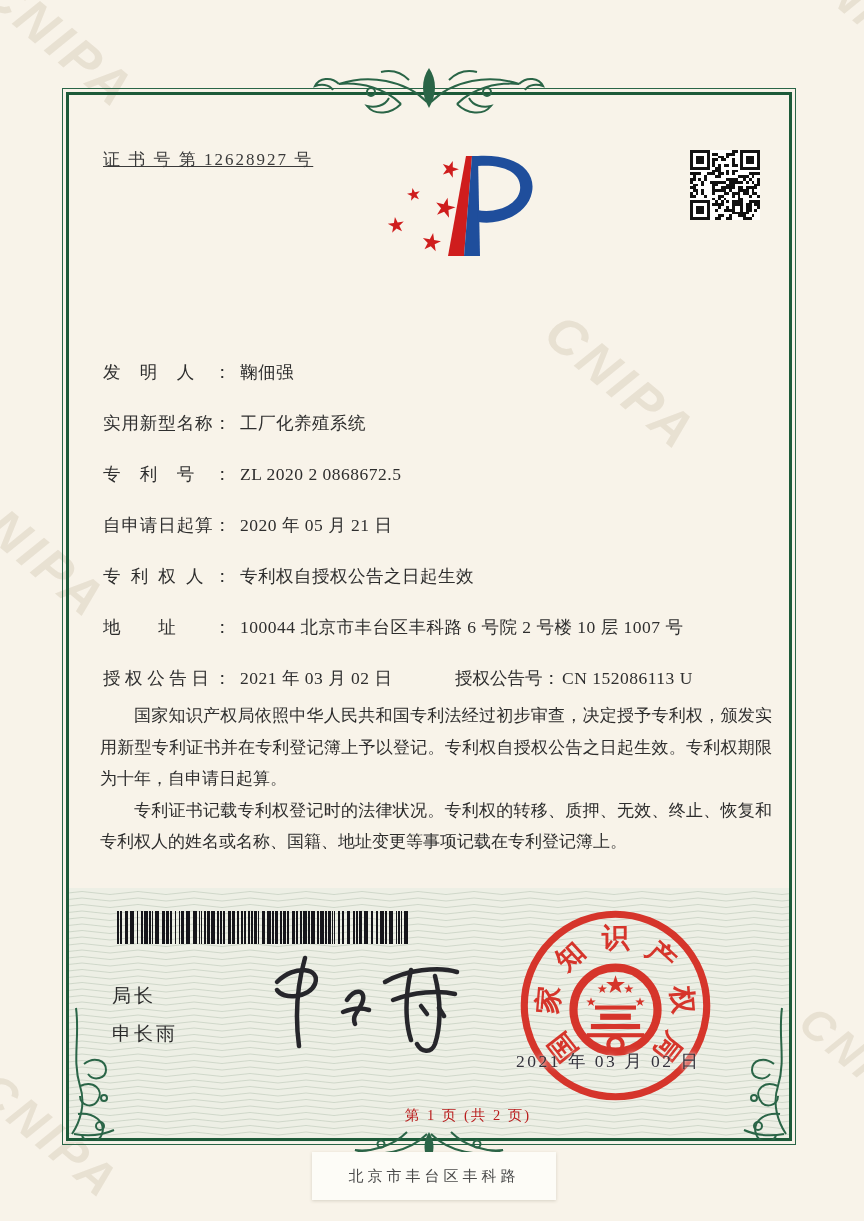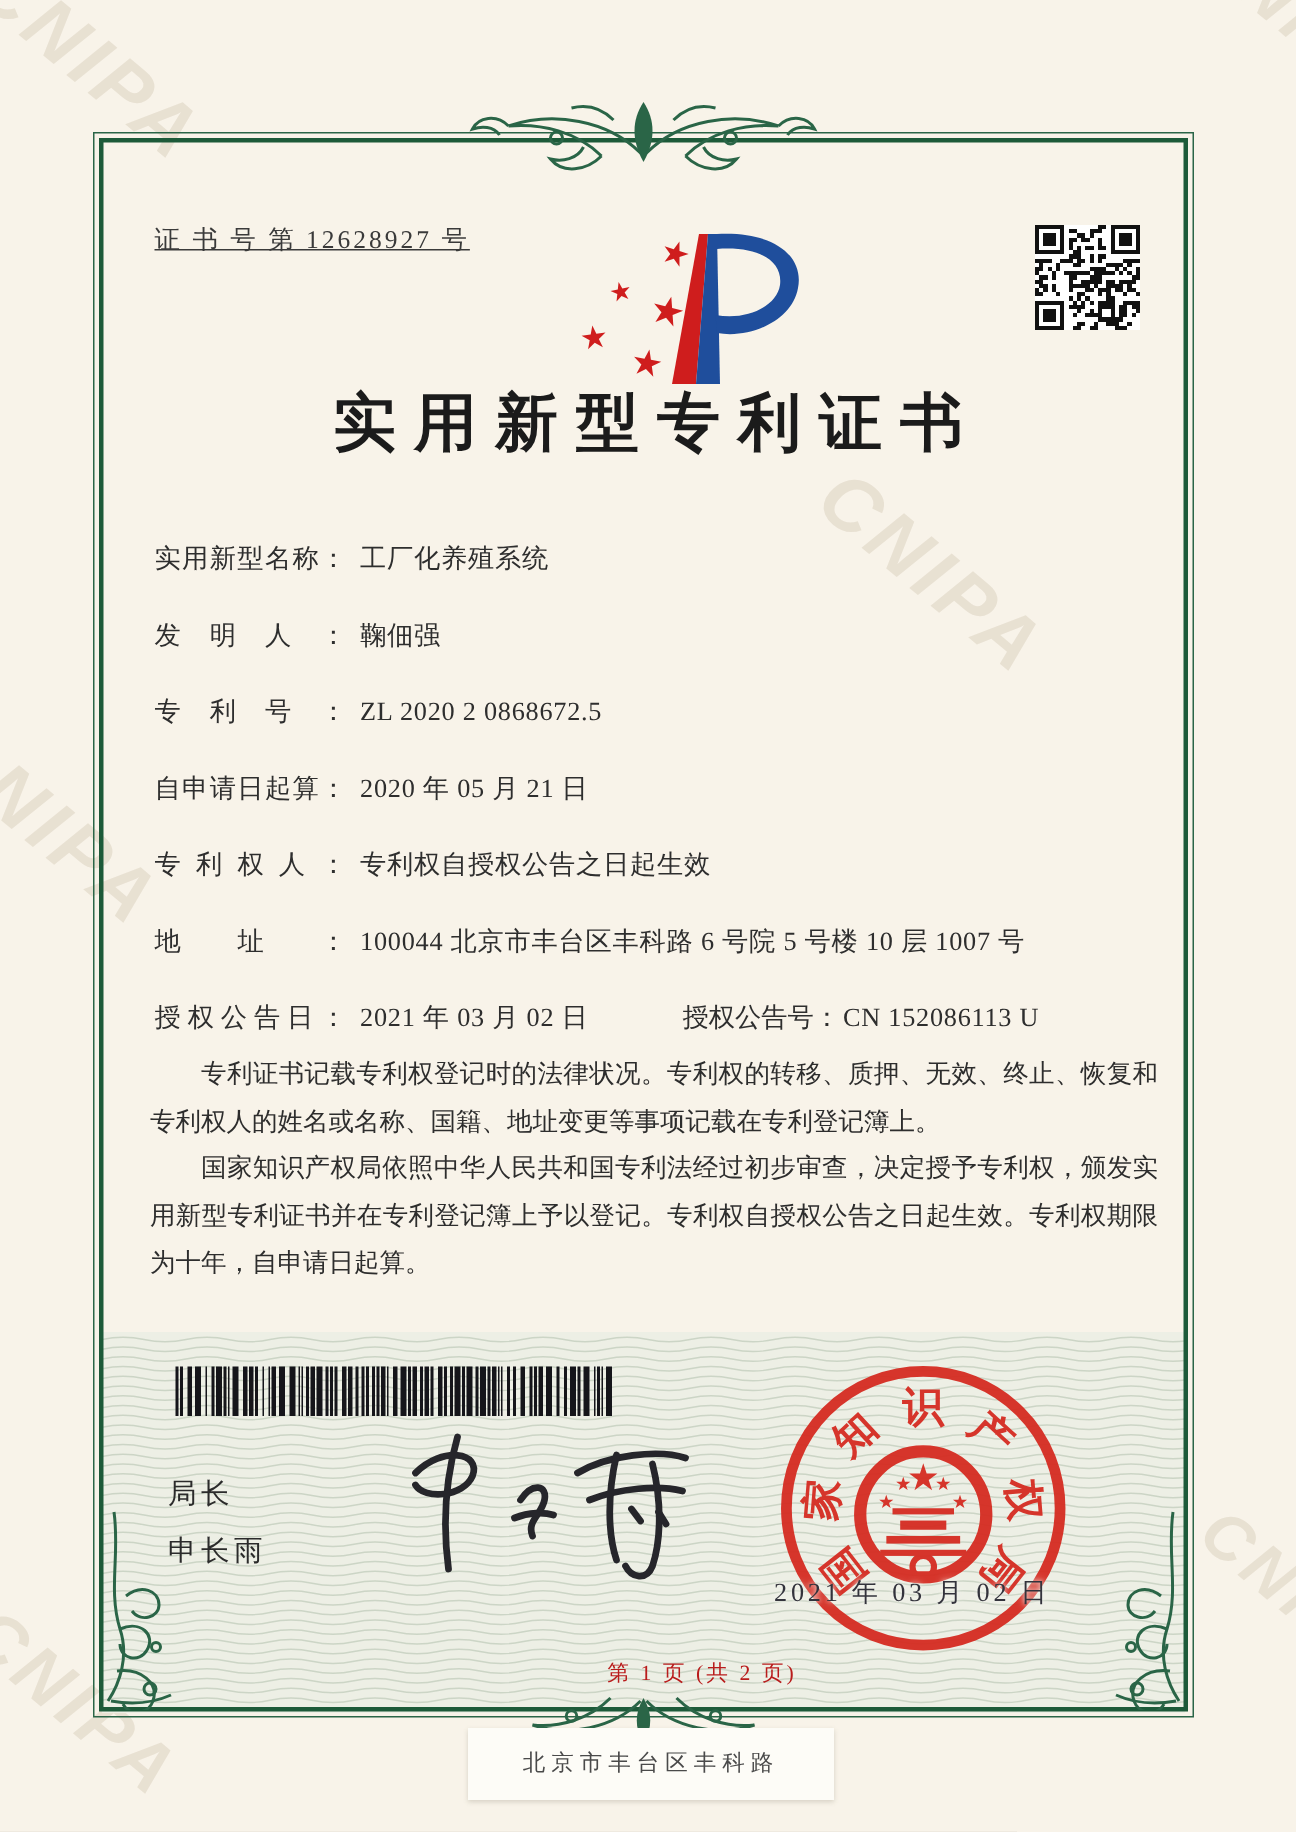--- a/index.html
+++ b/index.html
@@ -414,49 +414,48 @@
       <rect x="22" y="23" width="1" height="1" fill="#111"></rect>
       <rect x="9" y="24" width="1" height="1" fill="#111"></rect>
       <rect x="10" y="24" width="1" height="1" fill="#111"></rect>
       <rect x="13" y="24" width="1" height="1" fill="#111"></rect>
       <rect x="14" y="24" width="1" height="1" fill="#111"></rect>
       <rect x="19" y="24" width="1" height="1" fill="#111"></rect>
       <rect x="20" y="24" width="1" height="1" fill="#111"></rect>
       <rect x="21" y="24" width="1" height="1" fill="#111"></rect>
     </svg>
 
-  <div class="abs title">实用新型专利证书</div>
 
   <div class="abs fields">
     <div class="field-row">
+      <span class="f-label">发明人：</span><span class="f-value">鞠佃强</span>
+    </div>
+    <div class="field-row">
       <span class="f-label">实用新型名称：</span><span class="f-value">工厂化养殖系统</span>
     </div>
     <div class="field-row">
-      <span class="f-label">发明人：</span><span class="f-value">鞠佃强</span>
-    </div>
-    <div class="field-row">
       <span class="f-label">专利号：</span><span class="f-value">ZL 2020 2 0868672.5</span>
     </div>
     <div class="field-row">
       <span class="f-label">自申请日起算：</span><span class="f-value">2020 年 05 月 21 日</span>
     </div>
     <div class="field-row">
       <span class="f-label">专利权人：</span><span class="f-value">专利权自授权公告之日起生效</span>
     </div>
     <div class="field-row">
-      <span class="f-label">地址：</span><span class="f-value">100044 北京市丰台区丰科路 6 号院 5 号楼 10 层 1007 号</span>
+      <span class="f-label">地址：</span><span class="f-value">100044 北京市丰台区丰科路 6 号院 2 号楼 10 层 1007 号</span>
     </div>
     <div class="field-row">
       <span class="f-label">授权公告日：</span><span class="f-value date-w">2021 年 03 月 02 日</span><span class="f-label2">授权公告号：</span><span class="f-value" style="margin-left:2px;">CN 152086113 U</span>
     </div>
   </div>
 
   <div class="abs paras">
+    <p>国家知识产权局依照中华人民共和国专利法经过初步审查，决定授予专利权，颁发实用新型专利证书并在专利登记簿上予以登记。专利权自授权公告之日起生效。专利权期限为十年，自申请日起算。</p>
     <p>专利证书记载专利权登记时的法律状况。专利权的转移、质押、无效、终止、恢复和专利权人的姓名或名称、国籍、地址变更等事项记载在专利登记簿上。</p>
-    <p>国家知识产权局依照中华人民共和国专利法经过初步审查，决定授予专利权，颁发实用新型专利证书并在专利登记簿上予以登记。专利权自授权公告之日起生效。专利权期限为十年，自申请日起算。</p>
   </div>
 
   <div id="barcode" class="abs barcode"><span style="width: 2px;"></span><span class="gap" style="width: 1px;"></span><span style="width: 2px;"></span><span class="gap" style="width: 3px;"></span><span style="width: 3px;"></span><span class="gap" style="width: 2px;"></span><span style="width: 4px;"></span><span class="gap" style="width: 3px;"></span><span style="width: 1px;"></span><span class="gap" style="width: 3px;"></span><span style="width: 2px;"></span><span class="gap" style="width: 1px;"></span><span style="width: 4px;"></span><span class="gap" style="width: 1px;"></span><span style="width: 2px;"></span><span class="gap" style="width: 1px;"></span><span style="width: 1px;"></span><span class="gap" style="width: 2px;"></span><span style="width: 4px;"></span><span class="gap" style="width: 3px;"></span><span style="width: 3px;"></span><span class="gap" style="width: 1px;"></span><span style="width: 3px;"></span><span class="gap" style="width: 1px;"></span><span style="width: 2px;"></span><span class="gap" style="width: 3px;"></span><span style="width: 1px;"></span><span class="gap" style="width: 3px;"></span><span style="width: 1px;"></span><span class="gap" style="width: 1px;"></span><span style="width: 3px;"></span><span class="gap" style="width: 2px;"></span><span style="width: 4px;"></span><span class="gap" style="width: 3px;"></span><span style="width: 4px;"></span><span class="gap" style="width: 2px;"></span><span style="width: 1px;"></span><span class="gap" style="width: 1px;"></span><span style="width: 1px;"></span><span class="gap" style="width: 2px;"></span><span style="width: 2px;"></span><span class="gap" style="width: 1px;"></span><span style="width: 3px;"></span><span class="gap" style="width: 1px;"></span><span style="width: 4px;"></span><span class="gap" style="width: 2px;"></span><span style="width: 2px;"></span><span class="gap" style="width: 1px;"></span><span style="width: 2px;"></span><span class="gap" style="width: 1px;"></span><span style="width: 2px;"></span><span class="gap" style="width: 3px;"></span><span style="width: 3px;"></span><span class="gap" style="width: 1px;"></span><span style="width: 3px;"></span><span class="gap" style="width: 2px;"></span><span style="width: 2px;"></span><span class="gap" style="width: 2px;"></span><span style="width: 2px;"></span><span class="gap" style="width: 1px;"></span><span style="width: 2px;"></span><span class="gap" style="width: 2px;"></span><span style="width: 2px;"></span><span class="gap" style="width: 1px;"></span><span style="width: 2px;"></span><span class="gap" style="width: 1px;"></span><span style="width: 3px;"></span><span class="gap" style="width: 1px;"></span><span style="width: 1px;"></span><span class="gap" style="width: 3px;"></span><span style="width: 3px;"></span><span class="gap" style="width: 2px;"></span><span style="width: 4px;"></span><span class="gap" style="width: 1px;"></span><span style="width: 2px;"></span><span class="gap" style="width: 1px;"></span><span style="width: 3px;"></span><span class="gap" style="width: 2px;"></span><span style="width: 2px;"></span><span class="gap" style="width: 1px;"></span><span style="width: 3px;"></span><span class="gap" style="width: 1px;"></span><span style="width: 2px;"></span><span class="gap" style="width: 3px;"></span><span style="width: 3px;"></span><span class="gap" style="width: 1px;"></span><span style="width: 2px;"></span><span class="gap" style="width: 2px;"></span><span style="width: 2px;"></span><span class="gap" style="width: 1px;"></span><span style="width: 4px;"></span><span class="gap" style="width: 1px;"></span><span style="width: 2px;"></span><span class="gap" style="width: 1px;"></span><span style="width: 4px;"></span><span class="gap" style="width: 2px;"></span><span style="width: 2px;"></span><span class="gap" style="width: 1px;"></span><span style="width: 4px;"></span><span class="gap" style="width: 1px;"></span><span style="width: 2px;"></span><span class="gap" style="width: 1px;"></span><span style="width: 3px;"></span><span class="gap" style="width: 1px;"></span><span style="width: 1px;"></span><span class="gap" style="width: 1px;"></span><span style="width: 1px;"></span><span class="gap" style="width: 3px;"></span><span style="width: 2px;"></span><span class="gap" style="width: 2px;"></span><span style="width: 2px;"></span><span class="gap" style="width: 3px;"></span><span style="width: 3px;"></span><span class="gap" style="width: 3px;"></span><span style="width: 2px;"></span><span class="gap" style="width: 1px;"></span><span style="width: 2px;"></span><span class="gap" style="width: 1px;"></span><span style="width: 3px;"></span><span class="gap" style="width: 2px;"></span><span style="width: 4px;"></span><span class="gap" style="width: 3px;"></span><span style="width: 2px;"></span><span class="gap" style="width: 3px;"></span><span style="width: 2px;"></span><span class="gap" style="width: 2px;"></span><span style="width: 4px;"></span><span class="gap" style="width: 1px;"></span><span style="width: 2px;"></span><span class="gap" style="width: 2px;"></span><span style="width: 4px;"></span><span class="gap" style="width: 3px;"></span><span style="width: 1px;"></span><span class="gap" style="width: 1px;"></span><span style="width: 2px;"></span><span class="gap" style="width: 1px;"></span><span style="width: 1px;"></span><span class="gap" style="width: 2px;"></span><span style="width: 4px;"></span><span class="gap" style="width: 1px;"></span></div>
 
   <div class="abs sig-title">局长</div>
   <div class="abs sig-name">申长雨</div>
 
   <svg class="abs sig-svg" width="230" height="115" viewBox="0 0 230 115">
     <g stroke="#26262b" stroke-width="4.5" fill="none" stroke-linecap="round" stroke-linejoin="round">
       <path d="M62,10 C54,38 52,68 56,98"></path>

